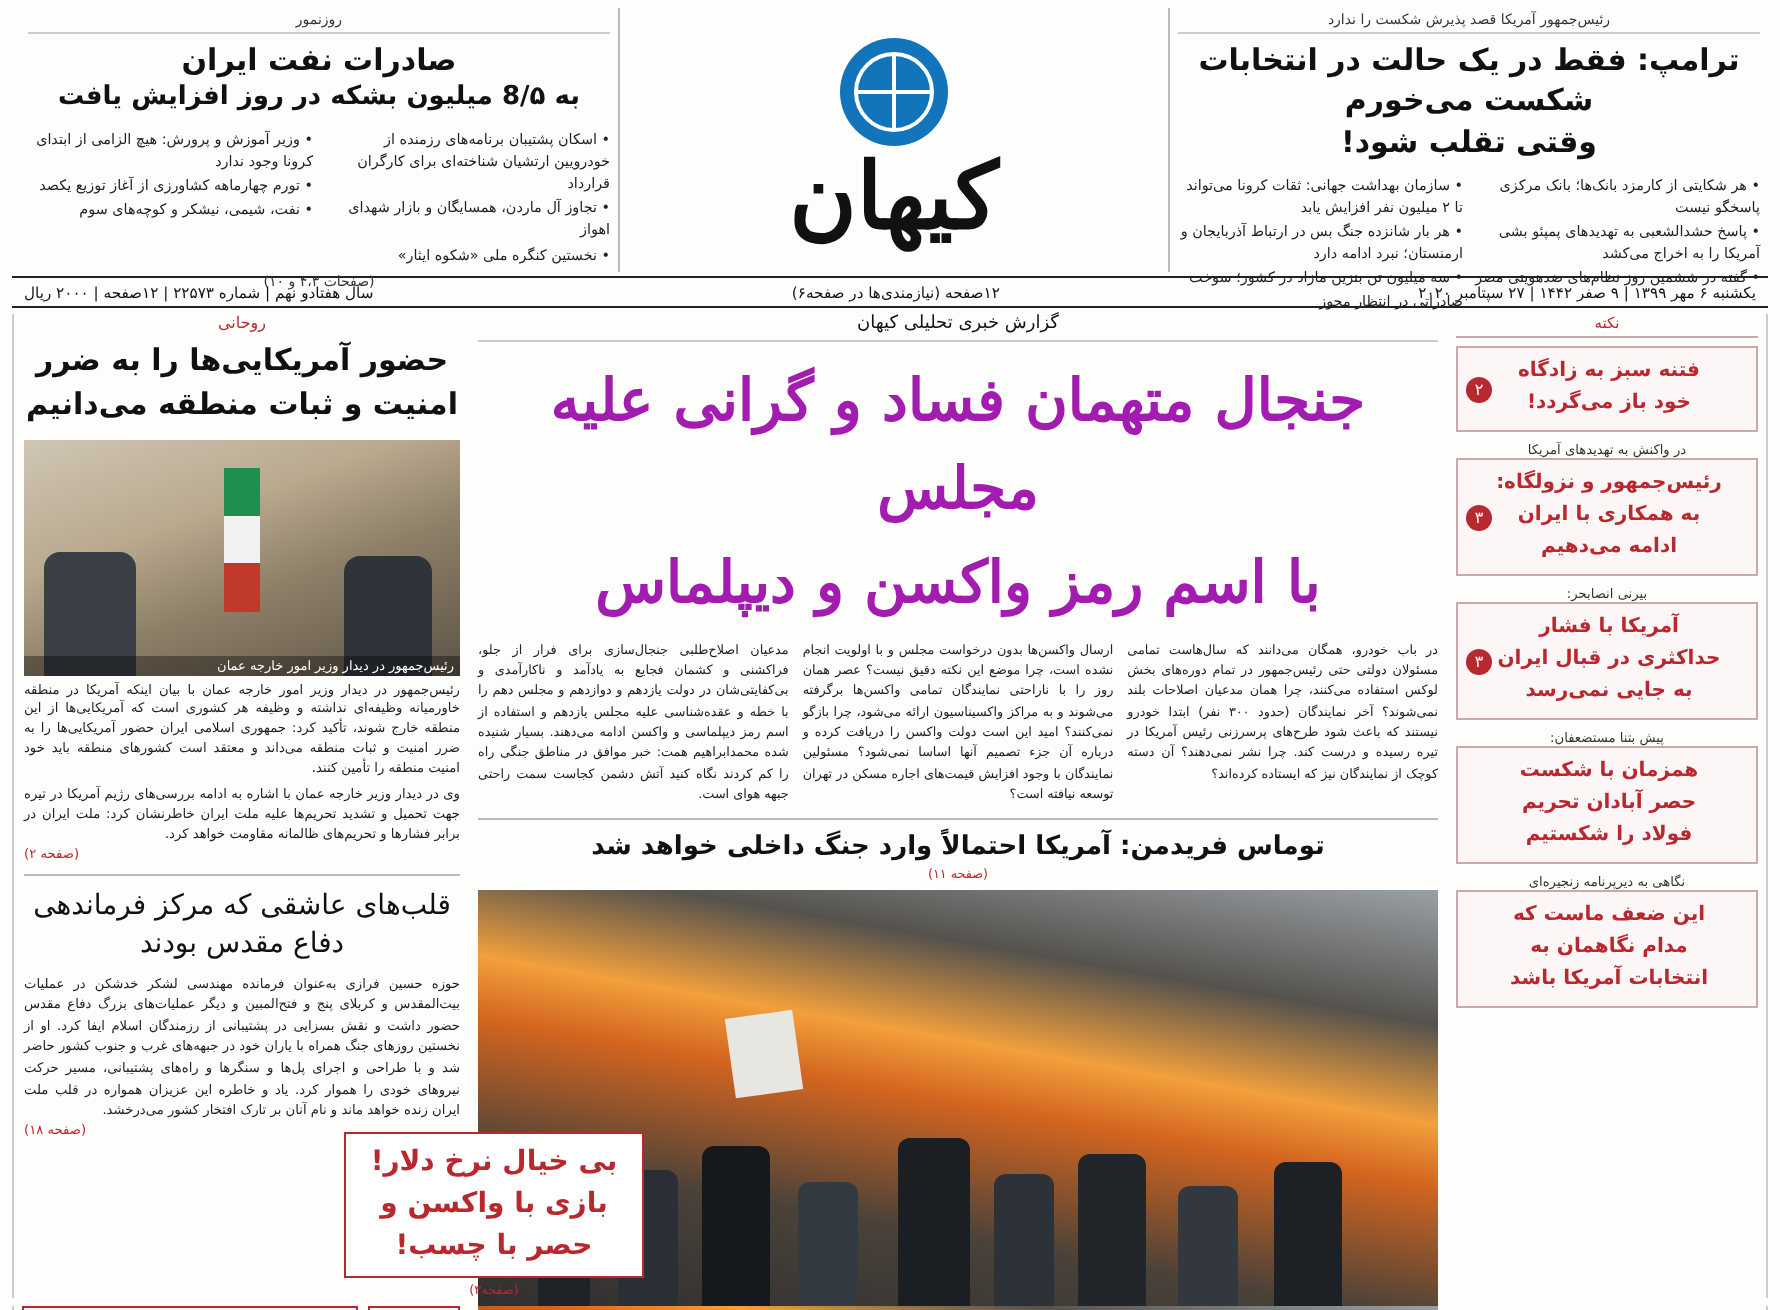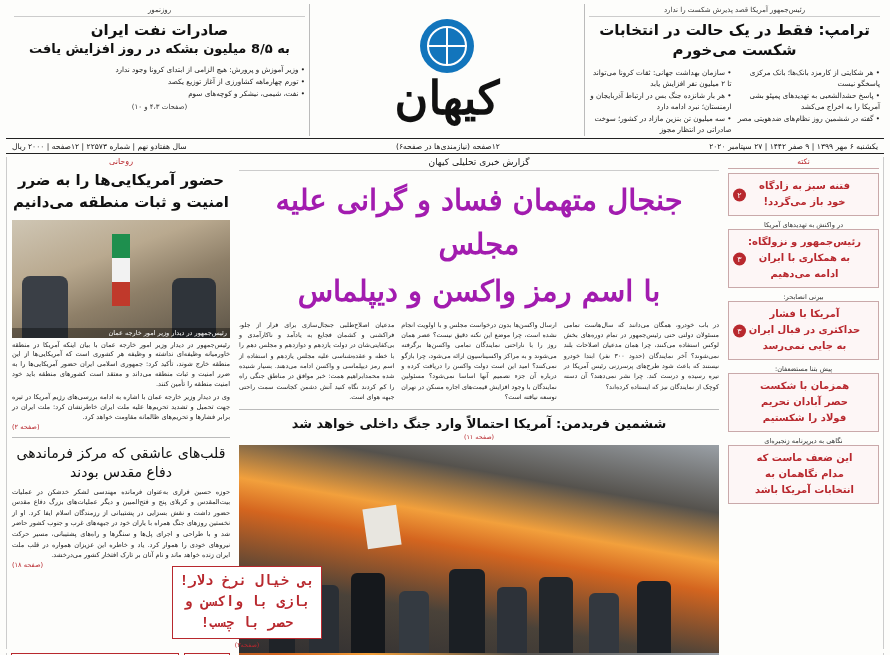--- a/index.html
+++ b/index.html
@@ -93,20 +93,21 @@
 </head>
 <body>
 
 <div class="page">
 
   <div class="masthead">
 
     <div class="mh-col mh-left">
       <div class="mh-head">رئیس‌جمهور آمریکا قصد پذیرش شکست را ندارد</div>
       <div class="mh-title">ترامپ: فقط در یک حالت در انتخابات شکست می‌خورم</div>
+      <div class="mh-title">وقتی تقلب شود!</div>
       <div class="twocol" style="margin-top:6px;">
         <div class="bullets">
           <div>• هر شکایتی از کارمزد بانک‌ها؛ بانک مرکزی پاسخگو نیست</div>
           <div>• پاسخ حشدالشعبی به تهدیدهای پمپئو بشی آمریکا را به اخراج می‌کشد</div>
           <div>• گفته در ششمین روز نظام‌های ضدهویتی مصر</div>
         </div>
         <div class="bullets">
           <div>• سازمان بهداشت جهانی: ثقات کرونا می‌تواند تا ۲ میلیون نفر افزایش یابد</div>
           <div>• هر بار شانزده جنگ بس در ارتباط آذربایجان و ارمنستان؛ نبرد ادامه دارد</div>
           <div>• سه میلیون تن بنزین مازاد در کشور؛ سوخت صادراتی در انتظار مجوز</div>
@@ -122,20 +123,25 @@
         <div class="kayhan">کیهان</div>
       </div>
     </div>
 
     <div class="mh-col mh-right">
       <div class="mh-head">روزنمور</div>
       <div class="mh-title">صادرات نفت ایران</div>
       <div class="mh-title small">به 8/۵ میلیون بشکه در روز افزایش یافت</div>
       <div class="twocol" style="margin-top:6px;">
         <div class="bullets">
+          <div>• اسکان پشتیبان برنامه‌های رزمنده از خودرویین ارتشیان شناخته‌ای برای کارگران قرارداد</div>
+          <div>• تجاوز آل ماردن، همسایگان و بازار شهدای اهواز</div>
+          <div>• نخستین کنگره ملی «شکوه ایثار»</div>
+        </div>
+        <div class="bullets">
           <div>• وزیر آموزش و پرورش: هیچ الزامی از ابتدای کرونا وجود ندارد</div>
           <div>• تورم چهارماهه کشاورزی از آغاز توزیع یکصد</div>
           <div>• نفت، شیمی، نیشکر و کوچه‌های سوم</div>
         </div>
       </div>
       <div class="mh-note">(صفحات ۴،۳ و ۱۰)</div>
     </div>
   </div>
 
   <div class="datebar">
@@ -182,21 +188,21 @@
       <div class="mid-head">جنجال متهمان فساد و گرانی علیه مجلس</div>
       <div class="mid-head" style="margin-top:-2px;">با اسم رمز واکسن و دیپلماس</div>
 
       <div class="mid-cols">
         <div class="c">در باب خودرو، همگان می‌دانند که سال‌هاست تمامی مسئولان دولتی حتی رئیس‌جمهور در تمام دوره‌های بخش لوکس استفاده می‌کنند، چرا همان مدعیان اصلاحات بلند نمی‌شوند؟ آخر نمایندگان (حدود ۳۰۰ نفر) ابتدا خودرو نیستند که باعث شود طرح‌های پرسرزنی رئیس آمریکا در تیره رسیده و درست کند. چرا نشر نمی‌دهند؟ آن دسته کوچک از نمایندگان نیز که ایستاده کرده‌اند؟</div>
         <div class="c">ارسال واکسن‌ها بدون درخواست مجلس و با اولویت انجام نشده است، چرا موضع این نکته دقیق نیست؟ عصر همان روز را با ناراحتی نمایندگان تمامی واکسن‌ها برگرفته می‌شوند و به مراکز واکسیناسیون ارائه می‌شود، چرا بازگو نمی‌کنند؟ امید این است دولت واکسن را دریافت کرده و درباره آن جزء تصمیم آنها اساسا نمی‌شود؟ مسئولین نمایندگان با وجود افزایش قیمت‌های اجاره مسکن در تهران توسعه نیافته است؟</div>
         <div class="c">مدعیان اصلاح‌طلبی جنجال‌سازی برای فرار از جلو، فراکشنی و کشمان فجایع به یادآمد و ناکارآمدی و بی‌کفایتی‌شان در دولت یازدهم و دوازدهم و مجلس دهم را با خطه و عقده‌شناسی علیه مجلس یازدهم و استفاده از اسم رمز دیپلماسی و واکسن ادامه می‌دهند. بسیار شنیده شده محمدابراهیم همت: خبر موافق در مناطق جنگی راه را کم کردند نگاه کنید آتش دشمن کجاست سمت راحتی جبهه هوای است.</div>
       </div>
 
       <div class="rule"></div>
-      <div class="sub-head">ششمین فریدمن: آمریکا احتمالاً وارد جنگ داخلی خواهد شد</div>
+      <div class="sub-head">توماس فریدمن: آمریکا احتمالاً وارد جنگ داخلی خواهد شد</div>
       <div class="sub-more">(صفحه ۱۱)</div>
 
       <div class="photo ph2" style="height:224px;">
         <div class="ph-fig" style="left:30px;width:26px;height:70px;background:#1f2328;"></div>
         <div class="ph-fig" style="left:70px;width:30px;height:84px;background:#2a2f35;"></div>
         <div class="ph-fig" style="left:112px;width:34px;height:96px;background:#15181c;"></div>
         <div class="ph-fig" style="left:160px;width:30px;height:78px;background:#343a41;"></div>
         <div class="ph-fig" style="left:210px;width:36px;height:100px;background:#1b1f24;"></div>
         <div class="ph-fig" style="left:258px;width:30px;height:82px;background:#2d3239;"></div>
         <div class="ph-fig" style="left:300px;width:34px;height:92px;background:#22262b;"></div>
@@ -248,19 +254,19 @@
       <div style="flex:1;padding-right:5px;">
         <div class="redrule">
           
         </div>
 
       </div>
     </div>
   </div>
 
   <div style="position:absolute;left:172px;bottom:6px;width:150px;">
-    <div class="redrule" style="background:#fff;font-family:Liberation Mono, monospace;">
+    <div class="redrule" style="background:#fff;">
       <div class="bigred">بی خیال نرخ دلار! بازی با واکسن و حصر با چسب!</div>
     </div>
     <div class="leftcap">(صفحه۳)</div>
   </div>
 
 </div>
 
 </body></html>

